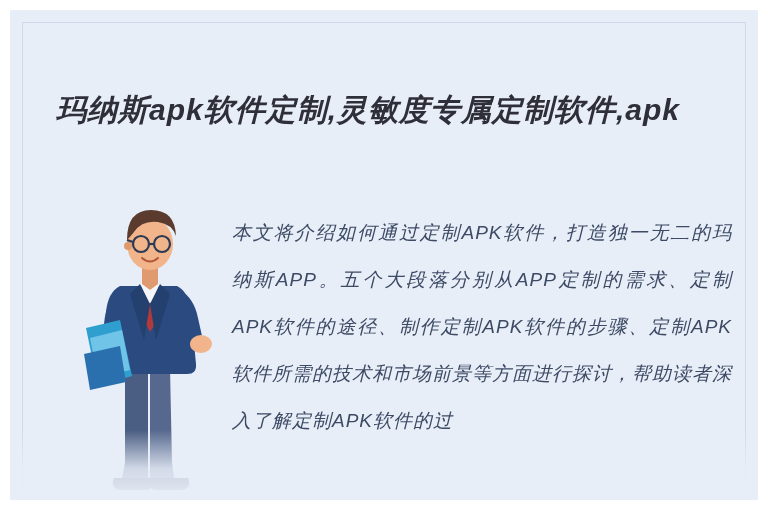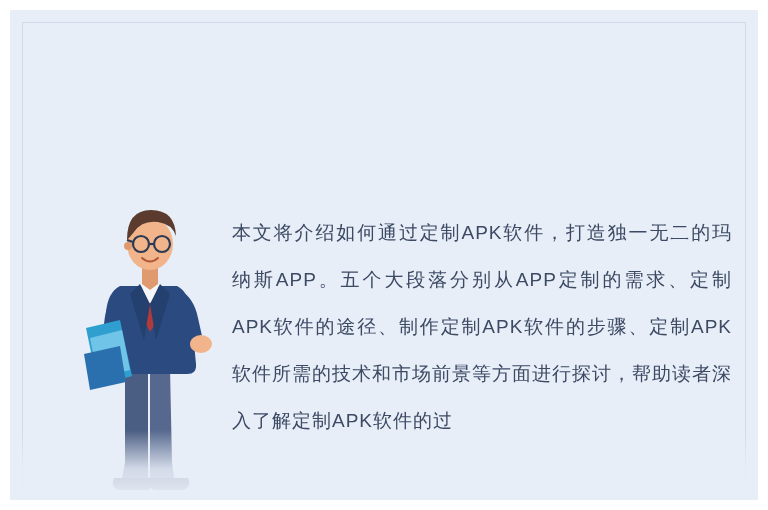--- a/index.html
+++ b/index.html
@@ -46,20 +46,21 @@
   .body-text {
     position: absolute;
     left: 222px;
     top: 180px;
     width: 500px;
     font-size: 19px;
     line-height: 47px;
     color: #3c4a63;
     letter-spacing: 1px;
     text-align: justify;
+    font-style: italic;
   }
   
   .illustration {
     position: absolute;
     left: 60px;
     top: 168px;
     width: 160px;
     height: 320px;
   }
   .illustration svg { display: block; }
@@ -73,20 +74,21 @@
     pointer-events: none;
   }
 </style>
 </head>
 <body>
 
 <div class="card">
 
   <div class="inner-frame"></div>
 
+  <h1 class="title">玛纳斯apk软件定制,灵敏度专属定制软件,apk</h1>
 
   <div class="illustration">
     <svg viewBox="0 0 160 320" width="160" height="320" xmlns="http://www.w3.org/2000/svg">
 
       <path d="M55 190 L55 285 L52 300 L78 300 L78 190 Z" fill="#4a5d82"></path>
       <path d="M80 190 L80 300 L104 300 L102 285 L100 190 Z" fill="#56688e"></path>
 
       <path d="M44 300 q-4 10 6 12 l26 0 q6 0 6 -6 l0 -6 Z" fill="#1e2a44"></path>
       <path d="M80 300 l0 6 q0 6 6 6 l26 0 q10 -2 6 -12 Z" fill="#1e2a44"></path>
 

